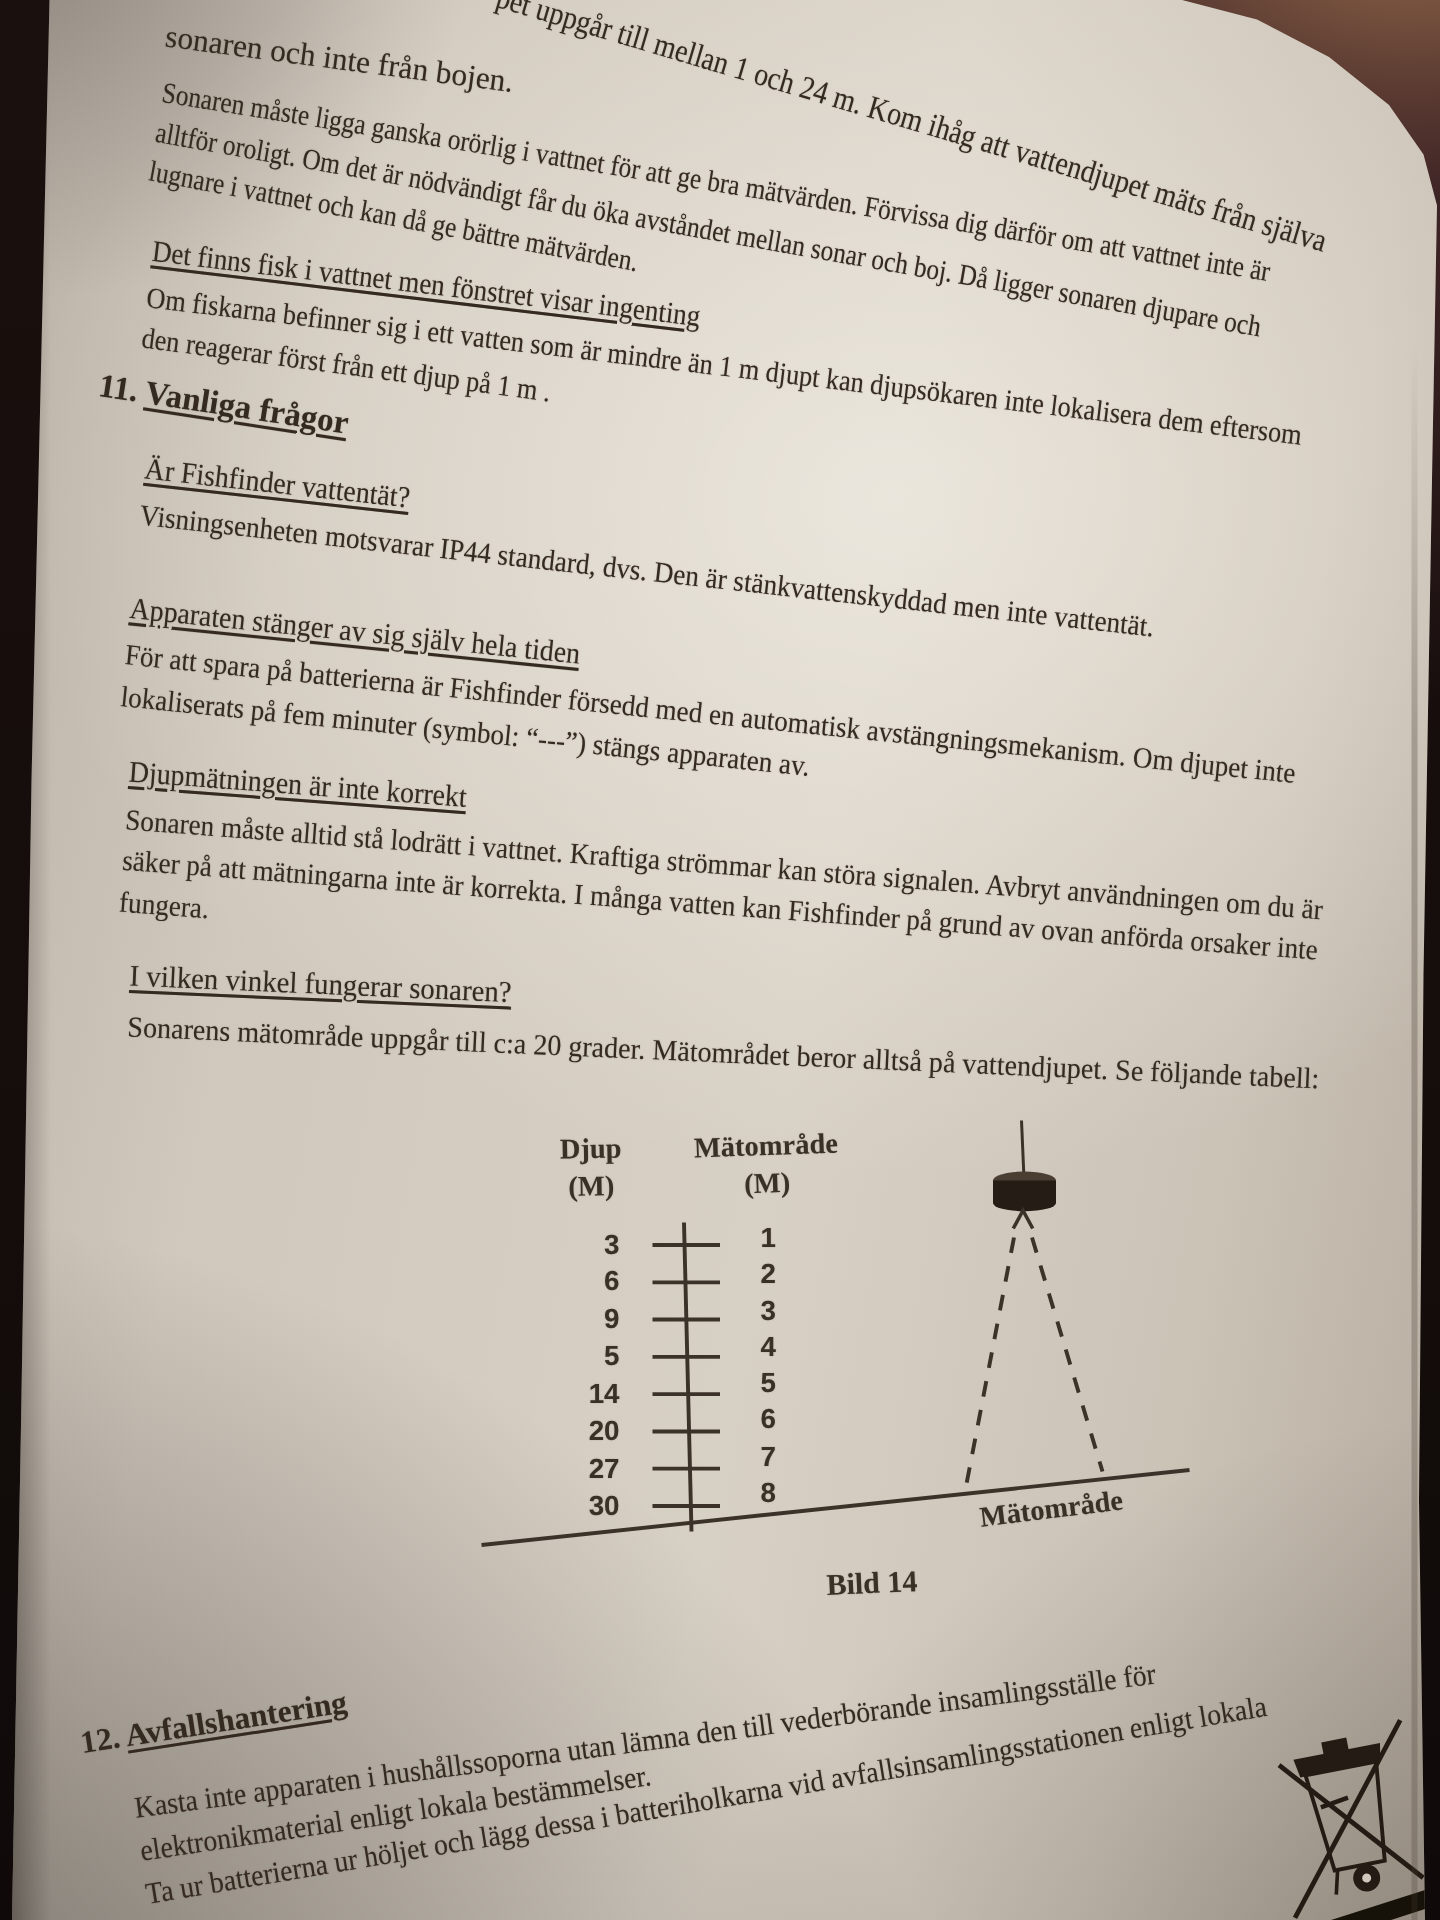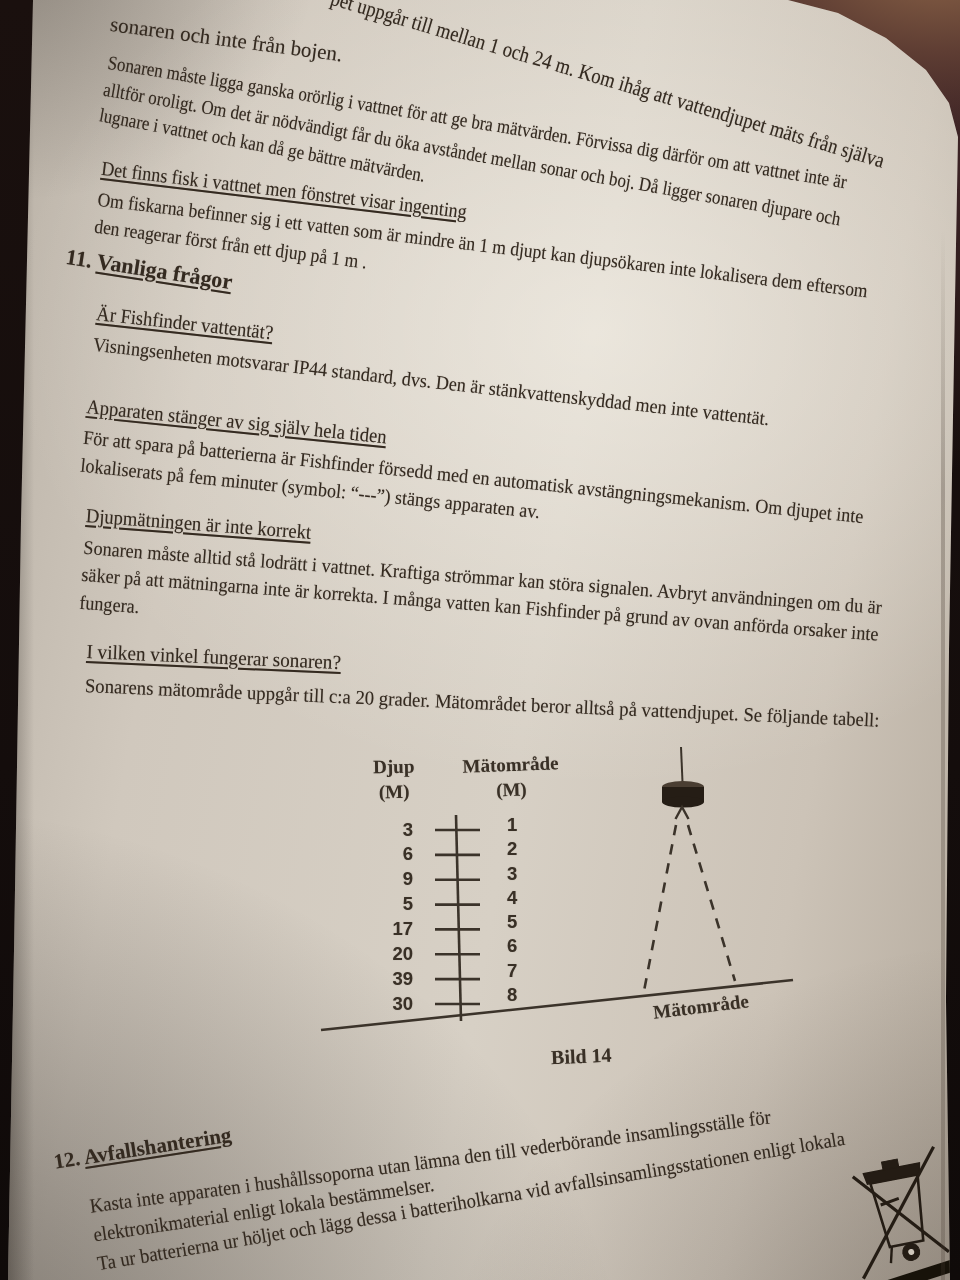--- a/index.html
+++ b/index.html
@@ -152,23 +152,23 @@
       </div>
       <div class="fig-label" id="range-header">
         <div>Mätområde</div>
         <div>(M)</div>
       </div>
       <div class="fig-label numcol" id="depth-col">
           <div>3</div>
           <div>6</div>
           <div>9</div>
           <div>5</div>
-          <div>17</div>
+          <div>14</div>
           <div>20</div>
-          <div>39</div>
+          <div>27</div>
           <div>30</div>
         </div>
       <div class="fig-label numcol" id="range-col">
           <div>1</div>
           <div>2</div>
           <div>3</div>
           <div>4</div>
           <div>5</div>
           <div>6</div>
           <div>7</div>

